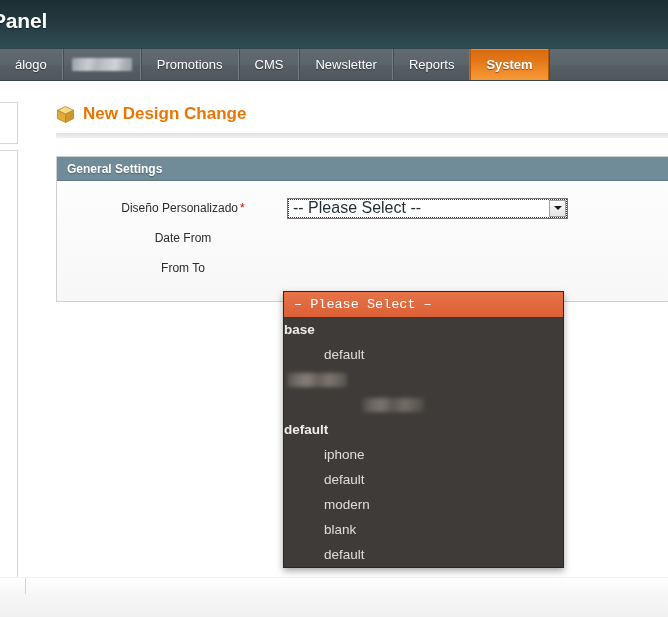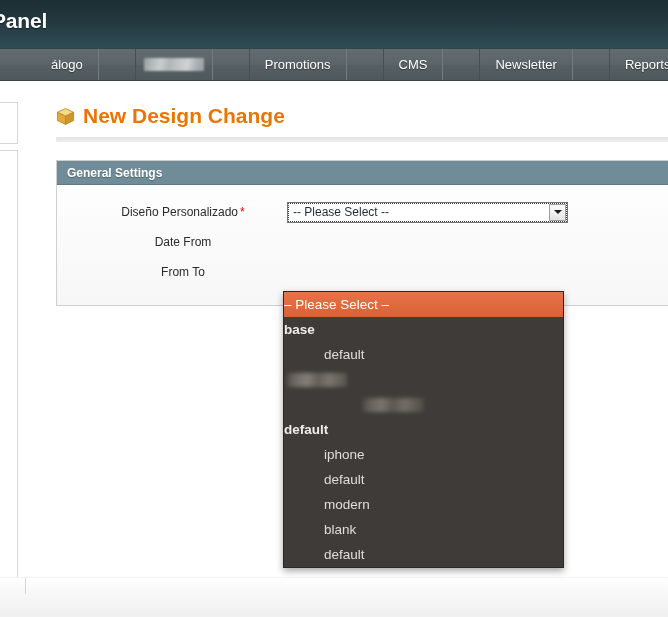--- a/index.html
+++ b/index.html
@@ -58,21 +58,20 @@
     align-items: center;
     padding: 0 15px;
     color: #ffffff;
     font-size: 13px;
     font-weight: normal;
     text-shadow: 0 1px 1px rgba(0,0,0,0.45);
     white-space: nowrap;
     cursor: pointer;
     border-right: 1px solid #737c80;
     border-left: 1px solid #474f53;
-    margin-left: 36px;
   }
   .nav-tab:first-child { border-left: none; }
   .nav-tab.redacted { padding: 0 8px; }
   .nav-tab.active {
     background: linear-gradient(to bottom, #d96a0d 0%, #e2781a 40%, #f08a28 70%, #f59a38 100%);
     font-weight: bold;
     border-left: 1px solid #b8590a;
     border-right: 1px solid #b8590a;
     box-shadow: inset 0 1px 0 rgba(255,255,255,0.25);
   }
@@ -133,21 +132,21 @@
 
   .page-title-row {
     display: flex;
     align-items: center;
     gap: 8px;
     padding: 22px 0 0 16px;
   }
   .page-title-icon { width: 19px; height: 19px; display:block; }
   .page-title-text {
     color: #ea7601;
-    font-size: 21px;
+    font-size: 17px;
     font-weight: bold;
     text-shadow: 0 1px 0 rgba(255,255,255,0.8);
     white-space: nowrap;
   }
   .title-rule {
     margin: 9px 0 0 16px;
     width: 640px;
     height: 5px;
     background: linear-gradient(to bottom, #e2e2e2, #efefef);
     border-radius: 1px;
@@ -205,21 +204,21 @@
     border: 1px solid #767676;
     outline: 1px dotted #3b3b3b;
     outline-offset: -2px;
     display: flex;
     align-items: center;
     position: relative;
     cursor: pointer;
   }
   .select-value {
     padding-left: 5px;
-    font-size: 12px;
+    font-size: 16px;
     color: #1f2d33;
     white-space: nowrap;
   }
   .select-arrow-btn {
     position: absolute;
     right: 1px; top: 1px;
     width: 17px; height: 17px;
     background: linear-gradient(to bottom, #fdfdfd, #e3e3e3);
     border: 1px solid #a0a0a0;
     display: flex;
@@ -259,20 +258,22 @@
     font-weight: bold;
     color: #efece9;
   }
   .dd-item.child {
     padding-left: 40px;
     color: #e0dcd7;
   }
   .dd-item.selected {
     background: linear-gradient(to bottom, #e8734a 0%, #e06a3e 50%, #dd6035 100%);
     color: #ffffff;
+    padding-left: 10px;
+    font-family: Liberation Mono, monospace;
   }
   .dd-item.blurred { cursor: pointer; }
   .dd-blur-block {
     display: block;
     height: 14px;
     border-radius: 1px;
     filter: blur(2.2px);
     opacity: 0.9;
   }
   .dd-item.blur-group .dd-blur-block {

